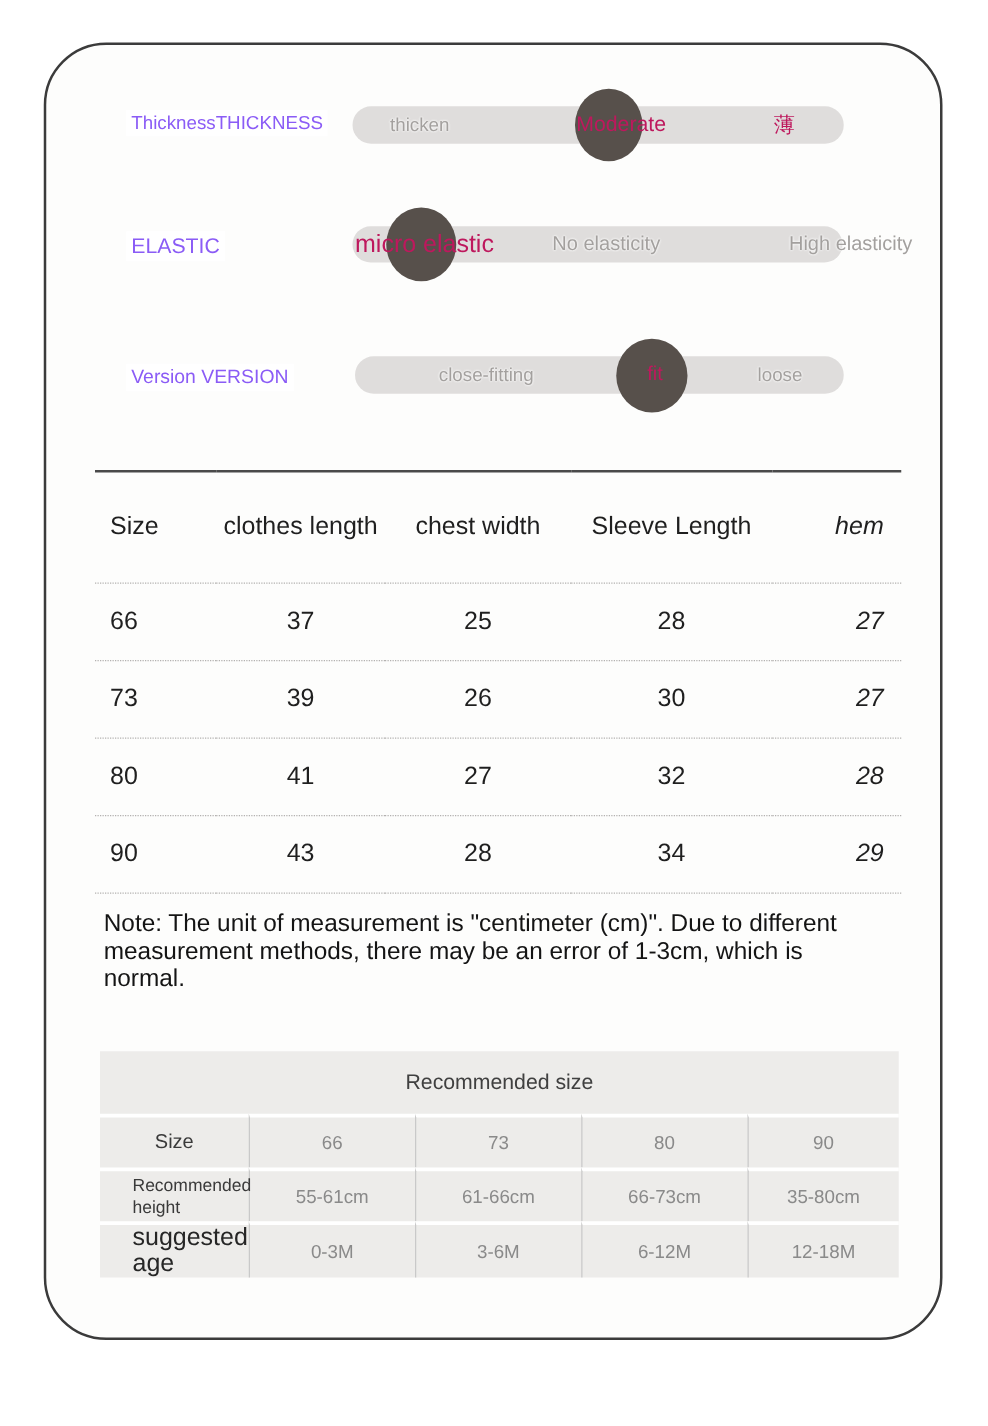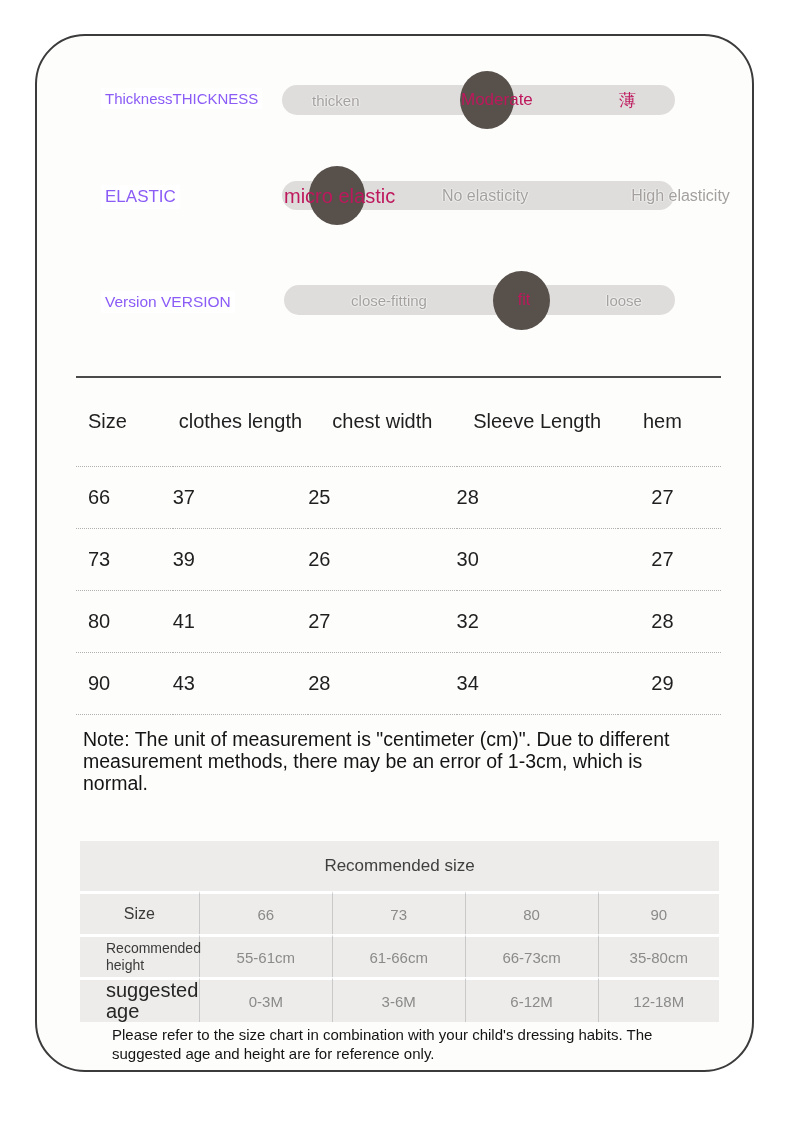--- a/index.html
+++ b/index.html
@@ -17,25 +17,25 @@
   .opt   { position:absolute; z-index:3; white-space:nowrap; top:50%; transform:translateY(-50%); }
   .opt.centered { transform:translate(-50%,-50%); }
   .opt.gray  { color:#a3a09e; text-shadow:0 0 2px #ffffff, 0 0 2px #ffffff; }
   .opt.white { color:#be185d; }
 
   
   .size-table { position:absolute; left:39px; top:340px; width:645px;
     border-collapse:collapse; table-layout:fixed; color:#1f1f1f;
     border-top:2px solid #4a4a4a; }
   .size-table th { height:89px; font-weight:normal; font-size:20px; vertical-align:middle; text-align:center; line-height:1.15; }
-  .size-table td { height:62px; font-size:20px; text-align:left; vertical-align:middle;
+  .size-table td { height:62px; font-size:20px; text-align:center; vertical-align:middle;
     border-top:1px dotted #b3b1af; }
   .size-table tbody tr:last-child td { border-bottom:1px dotted #b3b1af; }
   .size-table th.c1, .size-table td.c1 { text-align:left; padding-left:12px; }
-  .size-table th.c5, .size-table td.c5 { text-align:center; padding-right:14px; }
+  .size-table th.c5, .size-table td.c5 { text-align:right; padding-right:14px;font-style:italic; }
 
   .note { position:absolute; left:46px; top:692px; width:612px;
     font-size:19.5px; line-height:1.14; color:#141414; }
 
   
   .rec-table { position:absolute; left:43px; top:805px; width:639px;
     border-collapse:separate; border-spacing:0; background:#edecea; table-layout:fixed; }
   .rec-table td { vertical-align:middle; }
   .rec-title-cell { height:50px; text-align:center; font-size:17px; color:#404040; }
   .rec-row td { border-top:3px solid #ffffff; height:43px; text-align:center;
@@ -164,15 +164,14 @@
       <tr class="rec-row r-age">
         <td class="rowlabel">suggested age</td>
         <td>0-3M</td>
         <td>3-6M</td>
         <td>6-12M</td>
         <td>12-18M</td>
       </tr>
     </tbody>
   </table>
 
-  <p class="footer-note">Please refer to the size chart in combination with your child's dressing habits. The suggested age and height are for reference only.</p>
 
 </div>
 
 </body></html>

